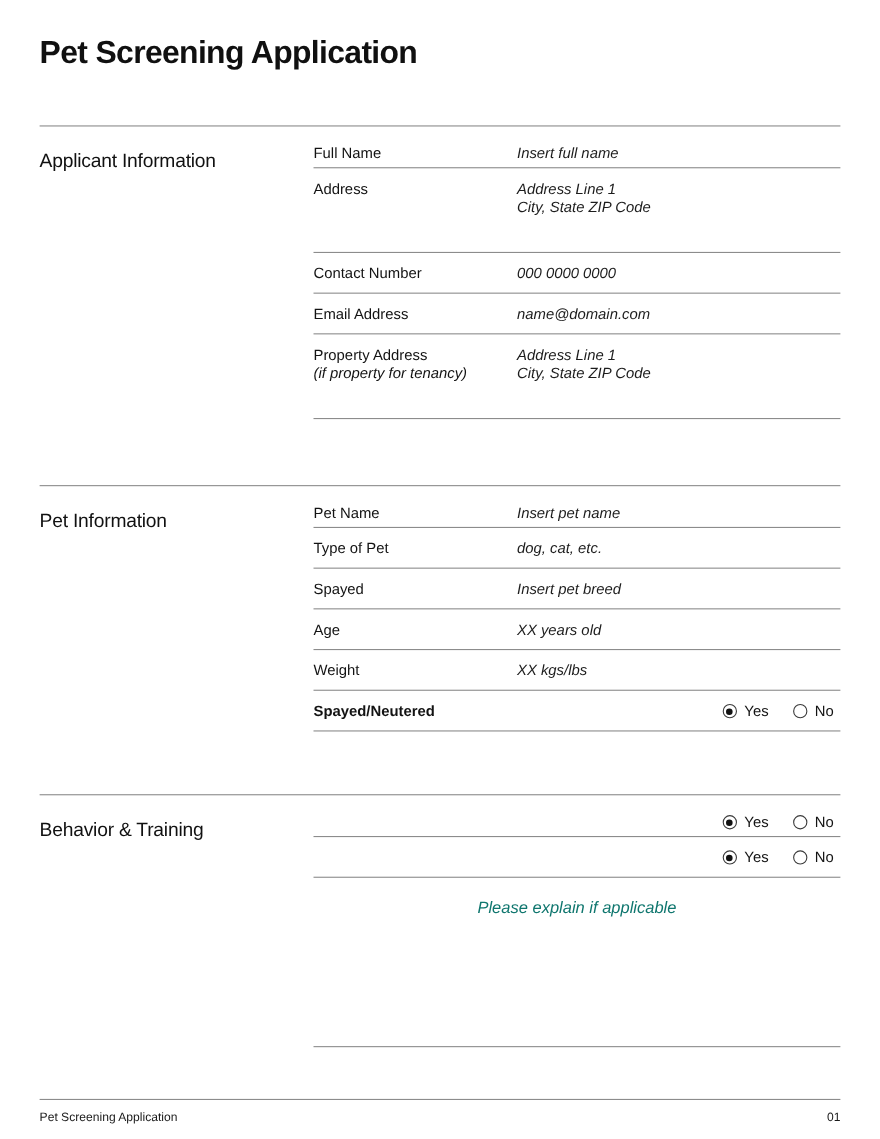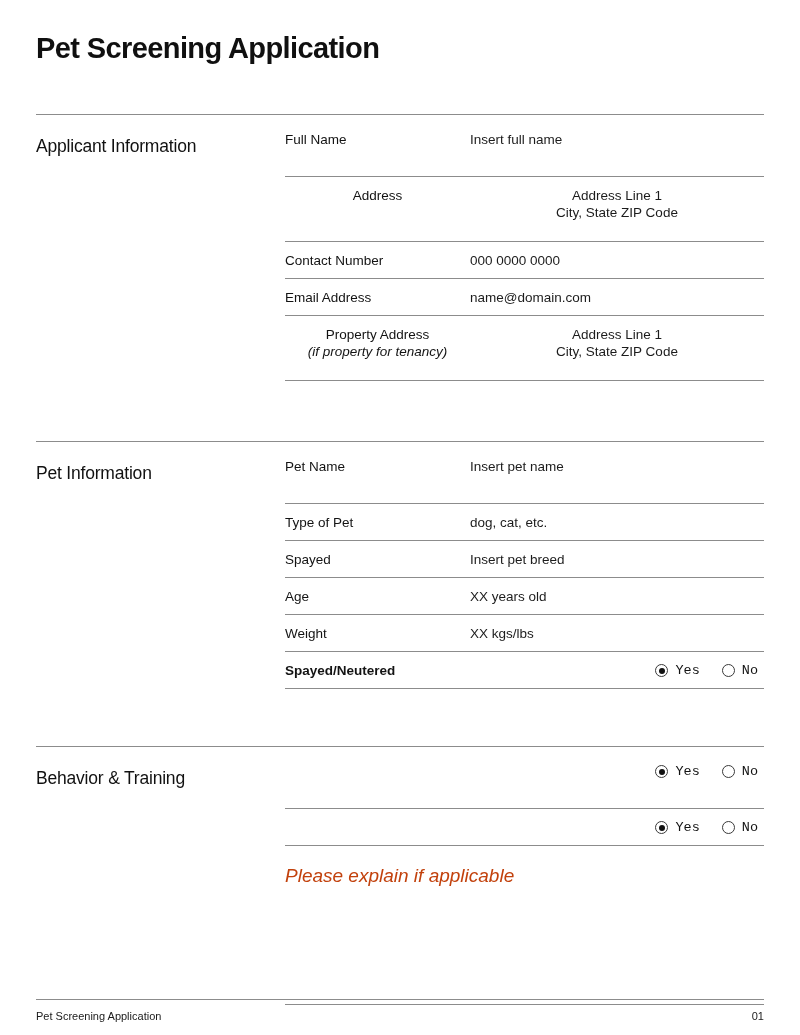--- a/index.html
+++ b/index.html
@@ -40,36 +40,35 @@
   .rows { flex: 1; min-width: 0; }
 
   .row {
     display: flex;
     align-items: flex-start;
     border-bottom: 1px solid #8c8c8c;
     padding: 10px 0 9px 0;
     font-size: 13.5px;
     line-height: 17px;
   }
-  .row-first { padding-top: 16px; padding-bottom: 28px; }
-  .row-tall { padding-bottom: 20px; text-align: center; }
+  .row-first { padding-top: 16px; padding-bottom: 4px; }
+  .row-tall { padding-bottom: 32px; }
   .row .label { width: 185px; flex: 0 0 185px; color: #131313; }
   .row .label .note { font-style: italic; font-weight: 400; display: block; }
-  .row .value { flex: 1; color: #1c1c1c; }
+  .row .value { flex: 1; color: #1c1c1c; font-style: italic; }
   .row .value .vline { display: block; }
   .row .label-wide { flex: 1; width: auto; font-weight: 700; }
   .label-bold { font-weight: 700; }
 
   .radio-group {
     margin-left: auto;
     display: flex;
     align-items: flex-end;
     gap: 22px;
     padding-right: 6px;
-    font-family: Liberation Mono, monospace;
   }
   .radio-option { display: inline-flex; align-items: center; gap: 7px; cursor: pointer; }
   .radio {
     width: 13px; height: 13px;
     border: 1px solid #3a3a3a;
     border-radius: 50%;
     display: inline-block;
     position: relative;
     background: #fff;
   }
@@ -81,23 +80,24 @@
     background: #111;
     border-radius: 50%;
   }
   .radio-label { font-size: 13.5px; color: #131313; }
 
   .gap-after-section { height: 60px; }
   .gap-after-pet { height: 57px; }
 
   .explain-note {
     margin-top: 19px;
-    font-size: 19px;
+    font-size: 15px;
     font-style: italic;
-    color: #c2410c;
+    color: #0f766e;
+    text-align: center;
   }
   .explain-area {
     height: 118px;
     border-bottom: 1px solid #8c8c8c;
   }
 
   .footer {
     position: absolute;
     left: 36px; right: 36px; bottom: 13px;
     border-top: 1px solid #8c8c8c;

